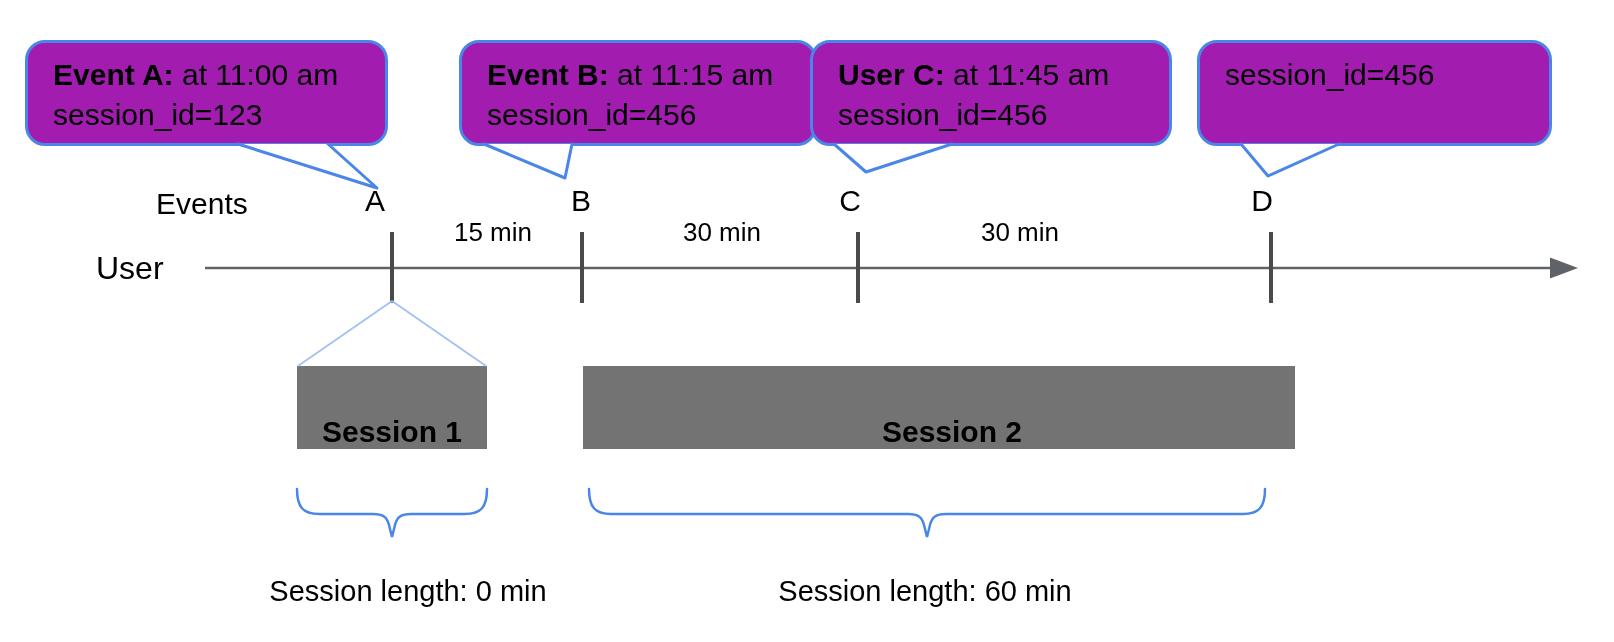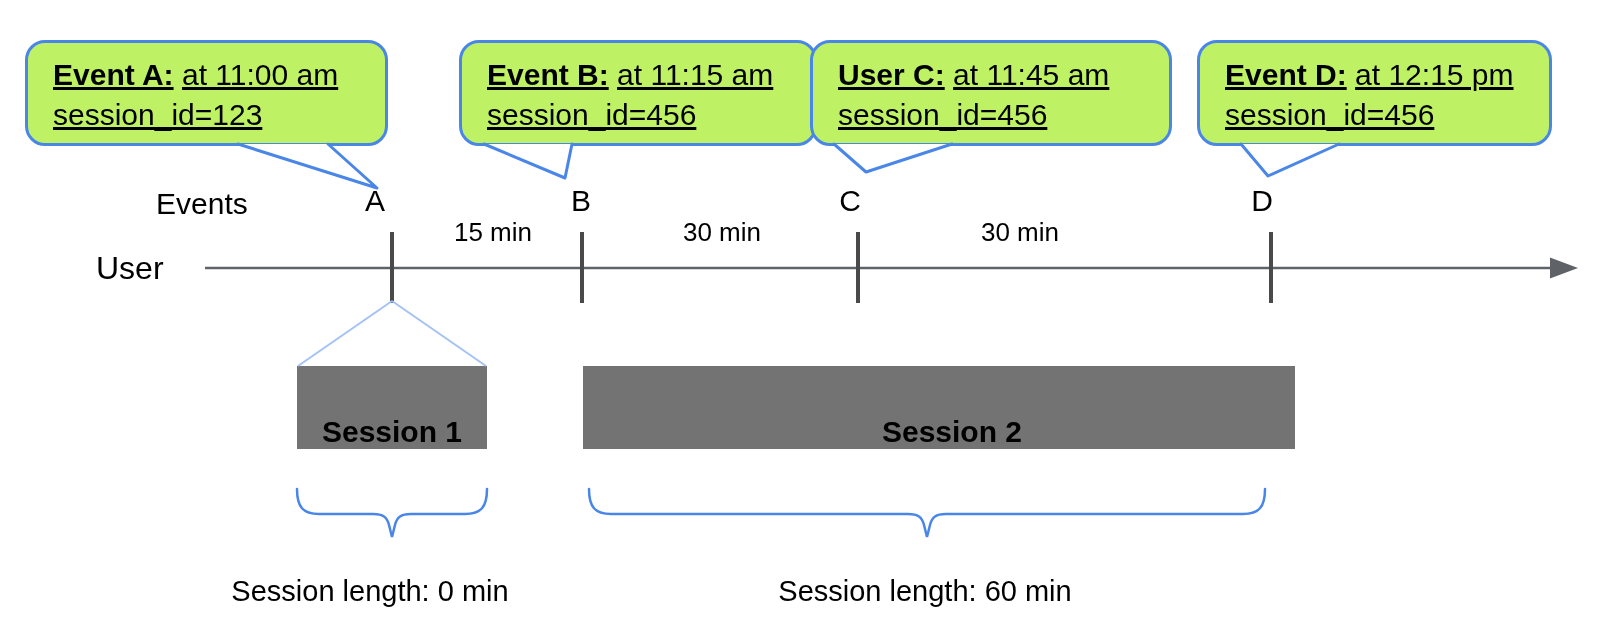--- a/index.html
+++ b/index.html
@@ -2,22 +2,22 @@
 <html><head>
 <meta charset="utf-8">
 <style>
   html,body{margin:0;padding:0;background:#fff;}
   .canvas{
     position:relative;width:1614px;height:642px;background:#ffffff;
     font-family:"Liberation Sans",sans-serif;color:#000;overflow:hidden;
   }
   .bubble{
     position:absolute;top:40px;height:106px;box-sizing:border-box;
-    background:#bef264;border:3px solid #4a86e8;border-radius:20px;
-    padding:12px 16px 0 25px;font-size:30px;line-height:40px;white-space:nowrap;text-decoration:underline;
+    background:#a21caf;border:3px solid #4a86e8;border-radius:20px;
+    padding:12px 16px 0 25px;font-size:30px;line-height:40px;white-space:nowrap;
   }
   .bubble .t{font-weight:bold;}
   .bubble .tm{margin-left:0.28em;}
   .lbl{position:absolute;white-space:nowrap;}
   .ctr{transform:translateX(-50%);}
   .events-lbl{left:156px;top:187px;font-size:30px;}
   .user-lbl{left:96px;top:250px;font-size:32px;}
   .marker{top:184px;font-size:30px;}
   .interval{top:217px;font-size:26px;}
   .session{
@@ -43,21 +43,20 @@
   </div>
   <div class="bubble" style="left:422px;width:358px;margin-left:37px;">
     <div><span class="t">Event B:</span><span class="tm">at 11:15 am</span></div>
     <div>session_id=456</div>
   </div>
   <div class="bubble" style="left:810px;width:362px;">
     <div><span class="t">User C:</span><span class="tm">at 11:45 am</span></div>
     <div>session_id=456</div>
   </div>
   <div class="bubble" style="left:1197px;width:355px;">
-    <div><span class="t">Event D:</span><span class="tm">at 12:15 pm</span></div>
     <div>session_id=456</div>
   </div>
 
   <div class="lbl events-lbl">Events</div>
   <div class="lbl user-lbl">User</div>
 
   <div class="lbl ctr marker" style="left:375px;">A</div>
   <div class="lbl ctr marker" style="left:581px;">B</div>
   <div class="lbl ctr marker" style="left:850px;">C</div>
   <div class="lbl ctr marker" style="left:1262px;">D</div>
@@ -66,21 +65,21 @@
   <div class="lbl ctr interval" style="left:722px;">30 min</div>
   <div class="lbl ctr interval" style="left:1020px;">30 min</div>
 
   <div class="session" style="left:297px;width:190px;">
     <span>Session 1</span>
   </div>
   <div class="session" style="left:583px;width:686px;padding-left:26px;">
     <span>Session 2</span>
   </div>
 
-  <div class="lbl ctr sess-len" style="left:370px;">Session length: 0 min</div>
+  <div class="lbl ctr sess-len" style="left:408px;">Session length: 0 min</div>
   <div class="lbl ctr sess-len" style="left:925px;">Session length: 60 min</div>
 
   <svg class="overlay" viewBox="0 0 1614 642">
     <path class="tl" d="M205 268 H1552" stroke="#5f6368"></path>
     <polygon points="1550,257.5 1578,268 1550,278.5" fill="#5f6368"></polygon>
 
     <path class="tick" d="M392 232 V303" stroke="#4a4a4a"></path>
     <path class="tick" d="M582 232 V303" stroke="#4a4a4a"></path>
     <path class="tick" d="M858 232 V303" stroke="#4a4a4a"></path>
     <path class="tick" d="M1271 232 V303" stroke="#4a4a4a"></path>

